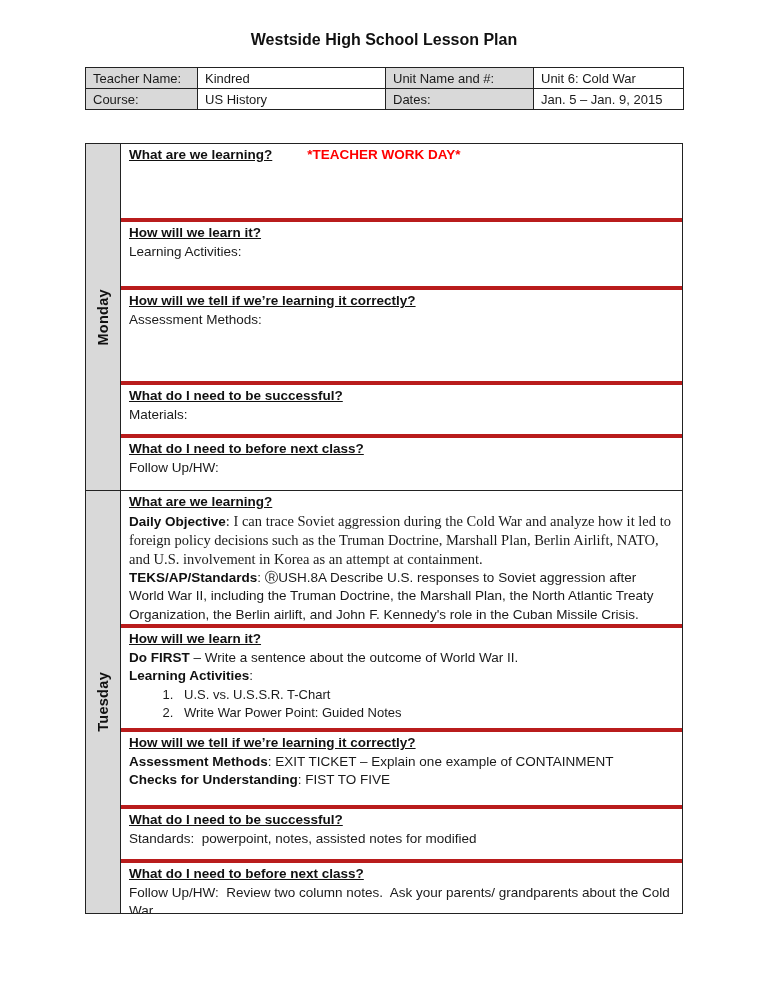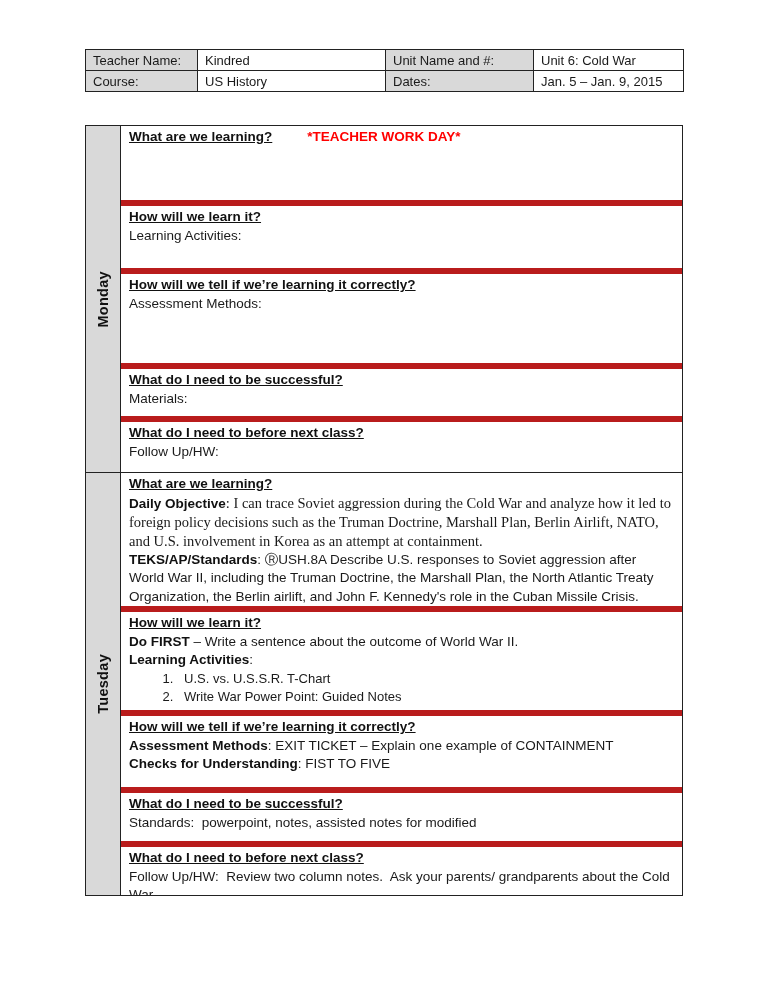--- a/index.html
+++ b/index.html
@@ -40,21 +40,21 @@
     width:35px; flex:none; background:#d9d9d9; border-right:1px solid #222;
     display:flex; align-items:center; justify-content:center;
   }
   .vtext {
     writing-mode:vertical-rl; transform:rotate(180deg);
     font-weight:bold; font-size:14.5px; letter-spacing:0.3px; color:#111;
     white-space:nowrap;
   }
   .day-content { flex:1; min-width:0; display:flex; flex-direction:column;justify-content:center; }
   .sec {
-    border-top:6px solid #b91c1c; padding:2px 9px 0 8px; overflow:hidden;
+    border-top:4px solid #b91c1c; padding:2px 9px 0 8px; overflow:hidden;
   }
   .sec:first-child { border-top:none; }
 
   
   .m1{height:74px;} .m2{height:68px;} .m3{height:95px;} .m4{height:53px;} .m5{height:56px;}
   .t1{height:133px;} .t2{height:104px;} .t3{height:77px;} .t4{height:54px;} .t5{height:54px;}
 
   .line, .para { font-size:13.5px; line-height:18.5px; white-space:pre-wrap; }
   .para { white-space:pre-wrap; }
   .blank { height:18.5px; }
@@ -66,20 +66,21 @@
   .serif { font-family:"Liberation Serif", serif; font-size:14.5px; }
   .serif-para { line-height:19px; }
   ol.acts { margin:0; padding-left:48px; }
   ol.acts li { font-size:13px; line-height:18.5px; padding-left:7px; }
 </style>
 </head>
 <body>
 
 <div class="page">
 
+  <div class="title">Westside High School Lesson Plan</div>
 
   <table class="header-table">
     <tbody>
         <tr>
       <td class="lbl c1">Teacher Name:</td>
       <td class="c2">Kindred</td>
       <td class="lbl c3">Unit Name and #:</td>
       <td class="c4">Unit 6: Cold War</td>
     </tr>
     <tr>

